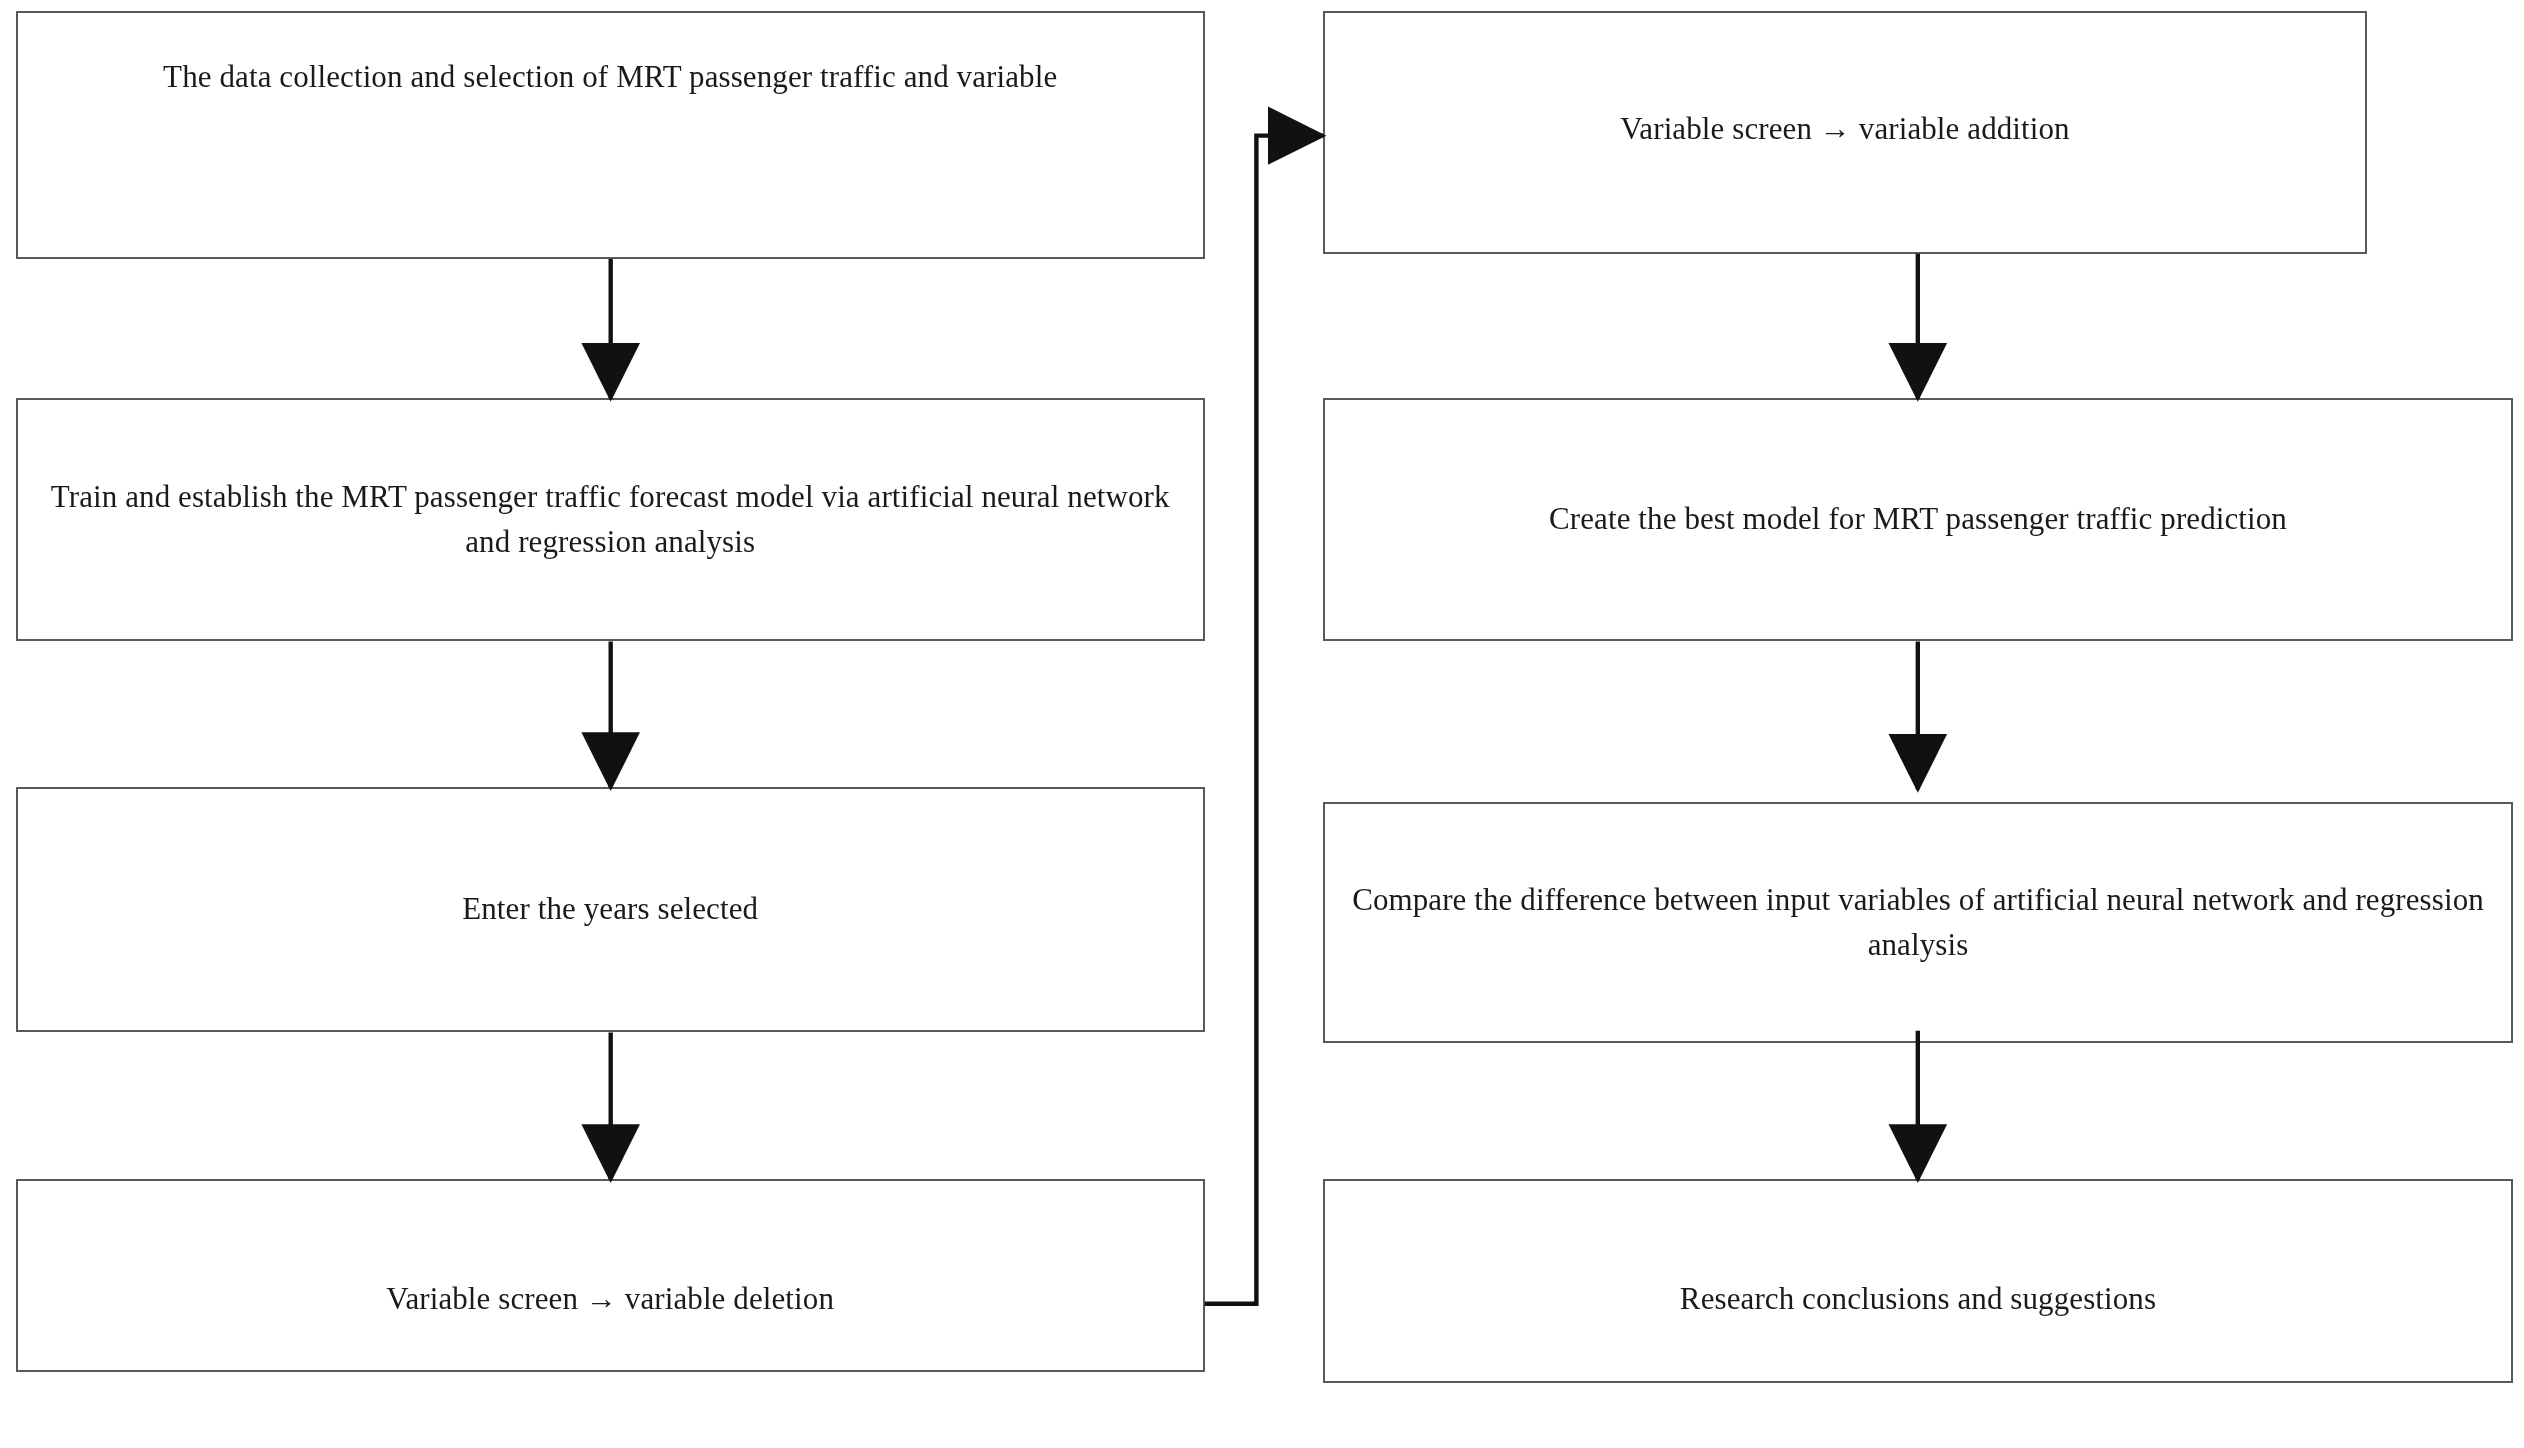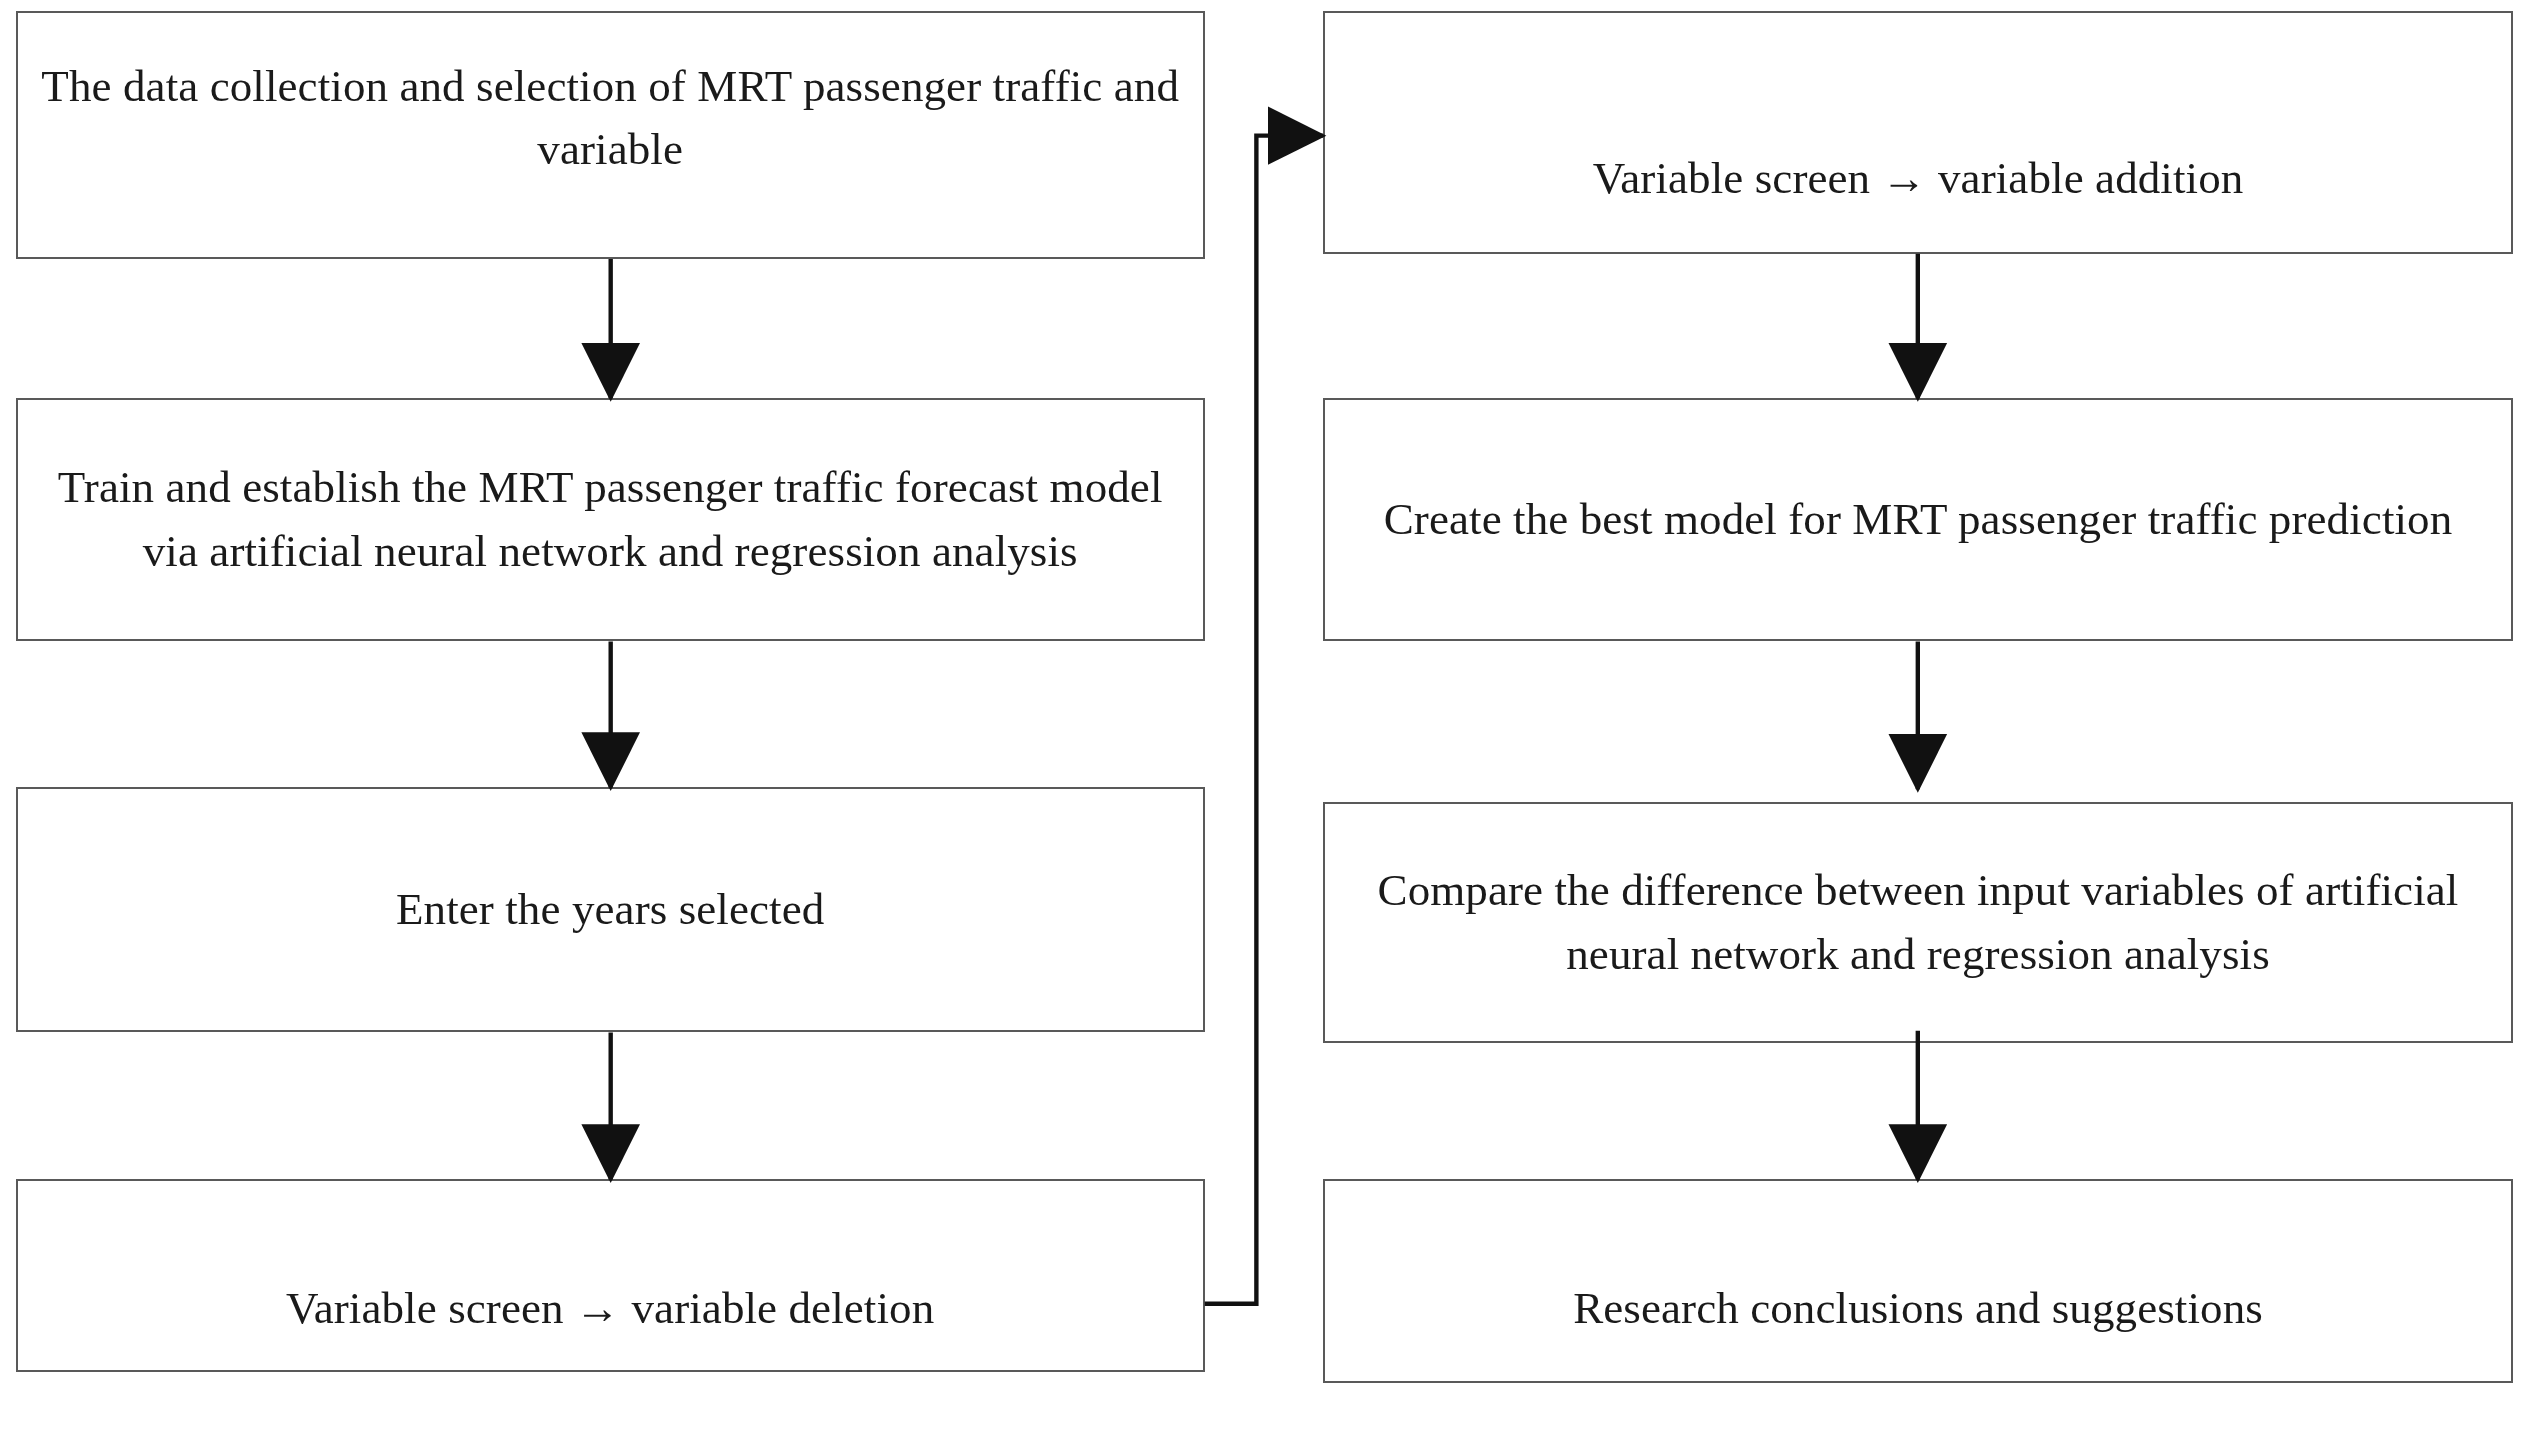--- a/index.html
+++ b/index.html
@@ -26,21 +26,21 @@
     background: #ffffff;
     display: flex;
     align-items: center;
     justify-content: center;
     padding: 0 23px;
   }
   .flow-box .box-text {
     display: block;
     width: 100%;
     text-align: center;
-    font-size: 45px;
+    font-size: 31px;
     line-height: 1.42;
     letter-spacing: 0.1px;
     color: #1a1a1a;
     white-space: pre-line;
   }
   
   .align-upper { align-items: flex-start; }
   .align-center { align-items: center; }
 
   .svg-layer {
@@ -66,21 +66,21 @@
   </div>
 
   <div class="flow-box align-center" style="left:15.7px; top:787px; width:1189px; height:245px;">
     <span class="box-text">Enter the years selected</span>
   </div>
 
   <div class="flow-box align-upper" style="left:15.7px; top:1179px; width:1189px; height:193px; padding-top:96px;">
     <span class="box-text">Variable screen → variable deletion</span>
   </div>
 
-  <div class="flow-box align-upper" style="left:1323px; top:10.5px; width:1190px; height:243px; padding-top:94px;align-items:center;">
+  <div class="flow-box align-upper" style="left:1323px; top:10.5px; width:1044px; height:243px; padding-top:94px;">
     <span class="box-text">Variable screen → variable addition</span>
   </div>
 
   <div class="flow-box align-center" style="left:1323px; top:398px; width:1190px; height:243px;justify-content:flex-end;">
     <span class="box-text">Create the best model for MRT passenger traffic prediction</span>
   </div>
 
   <div class="flow-box align-center" style="left:1323px; top:789px; width:1190px; height:241px;margin-top:13px;">
     <span class="box-text">Compare the difference between input variables of artificial neural network and regression analysis</span>
   </div>

